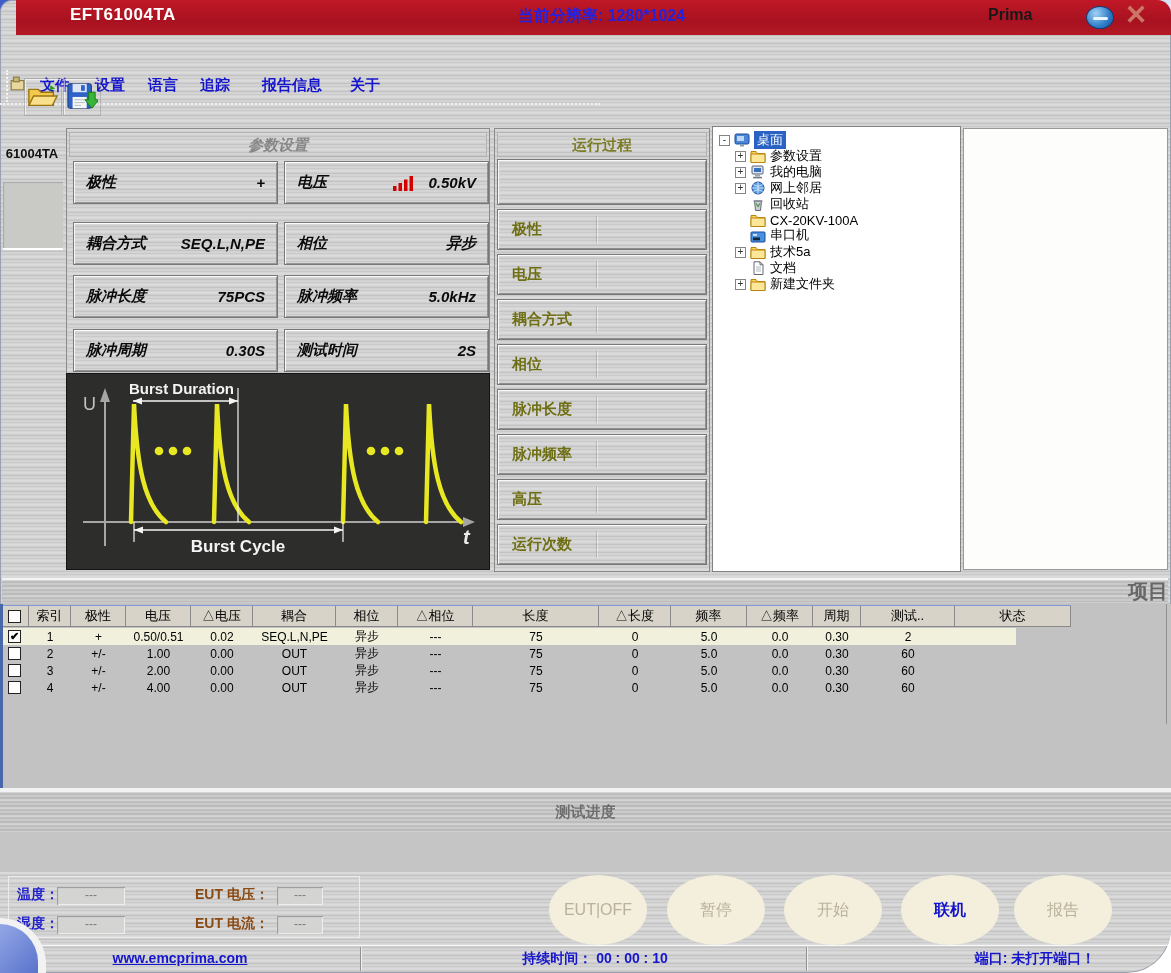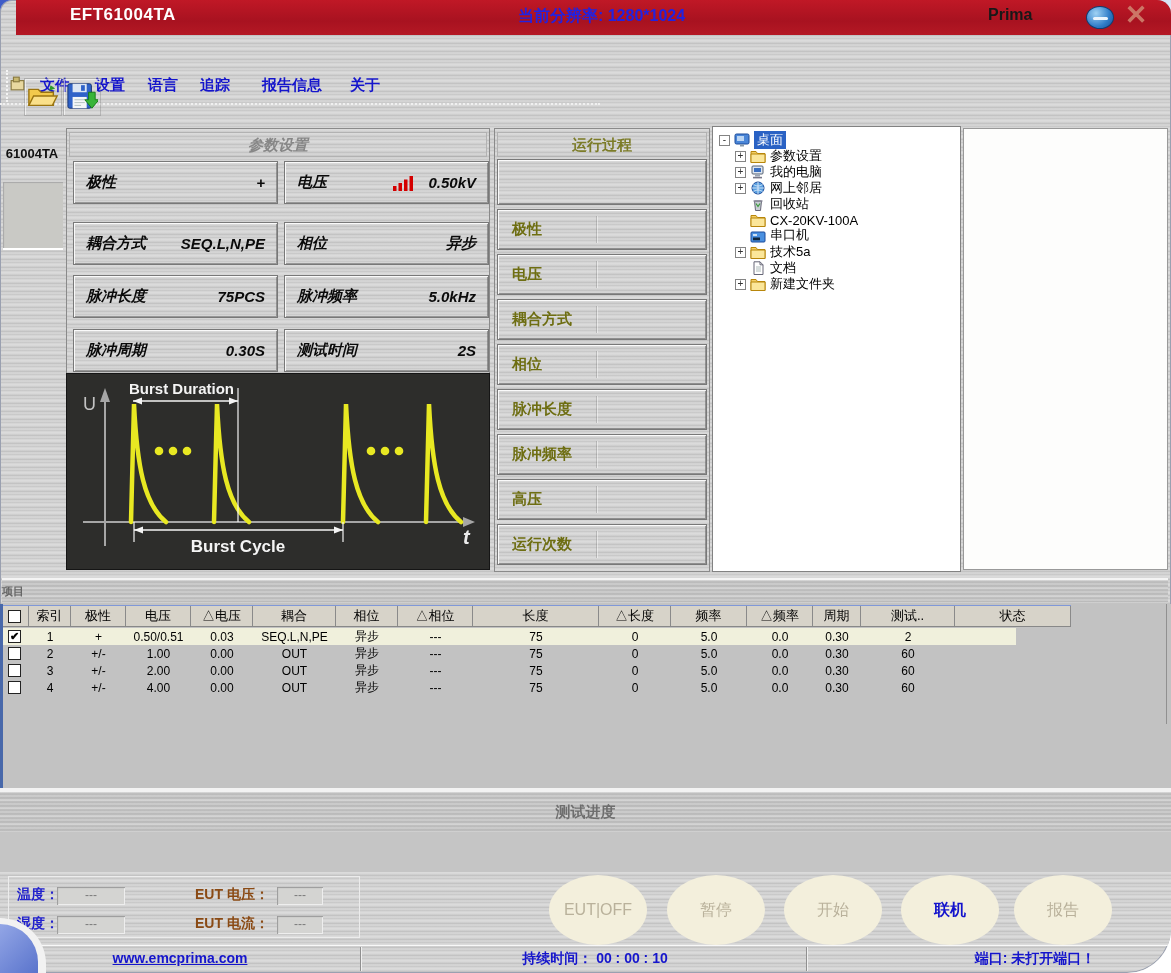--- a/index.html
+++ b/index.html
@@ -103,22 +103,22 @@
   .expander.none { visibility:hidden; }
   .tree-icon { width:16px; height:14px; margin-right:4px; flex:none; }
   .tree-label { font-size:13px; color:#000; white-space:nowrap; }
   .tree-label.selected { background:#2a62c4; color:#fff; padding:0 3px; }
 
   #right-panel { left:963px; top:128px; width:205px; height:442px;
     background:#fdfdfc; border:1px solid #999; }
 
   
   #items-band { left:2px; top:578px; width:1166px; height:24px;
-    border-top:2px solid #f4f4f4; text-align:left; line-height:22px;
-    color:#666; font-size:11px; font-weight:bold; }
+    border-top:2px solid #f4f4f4; text-align:right; line-height:22px;
+    color:#666; font-size:20px; font-weight:bold; }
   #table-area { left:0; top:604px; width:1171px; height:184px; background:#c2c2c2; }
   #table-blue-edge { left:0; top:0; width:3px; height:184px; background:#4868aa; }
   #items-header { left:3px; top:1px; height:22px; display:flex;
     background:#d7d3c9; border-top:1px solid #8098d8; border-bottom:1px solid #888; }
   .hcell { height:100%; border-right:1px solid #8a8a8a; display:flex;
     align-items:center; justify-content:center; font-size:13px; color:#000; flex:none; }
   .trow { position:absolute; left:3px; height:17px; display:flex; align-items:center; }
   .trow.checked-row { background:#f0f0dc; }
   .tcell { height:100%; display:flex; align-items:center; justify-content:center;
     font-size:12px; color:#000; flex:none; }
@@ -443,21 +443,21 @@
         <div class="hcell" style="width: 116px;">状态</div>
       </div>
     <div id="items-rows">
         <div class="trow checked-row" style="top: 24px; width: 1013px;">
           <div class="tcell" style="width: 26px; justify-content: flex-start;">
             <span class="cb">✔</span>
           </div>
           <div class="tcell" style="width: 42px;">1</div>
           <div class="tcell" style="width: 55px;">+</div>
           <div class="tcell" style="width: 65px;">0.50/0.51</div>
-          <div class="tcell" style="width: 62px;">0.03</div>
+          <div class="tcell" style="width: 62px;">0.02</div>
           <div class="tcell" style="width: 83px;">SEQ.L,N,PE</div>
           <div class="tcell" style="width: 62px;">异步</div>
           <div class="tcell" style="width: 75px;">---</div>
           <div class="tcell" style="width: 126px;">75</div>
           <div class="tcell" style="width: 72px;">0</div>
           <div class="tcell" style="width: 76px;">5.0</div>
           <div class="tcell" style="width: 66px;">0.0</div>
           <div class="tcell" style="width: 48px;">0.30</div>
           <div class="tcell" style="width: 94px;">2</div>
           <div class="tcell" style="width: 116px;"></div>

